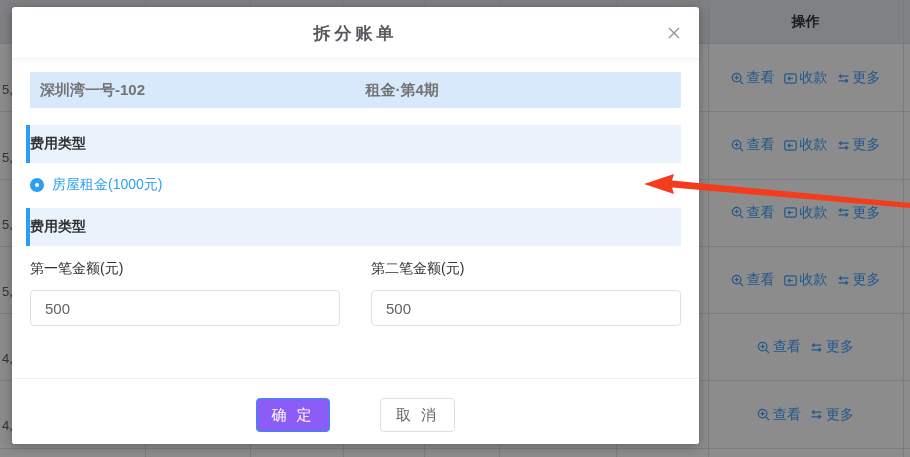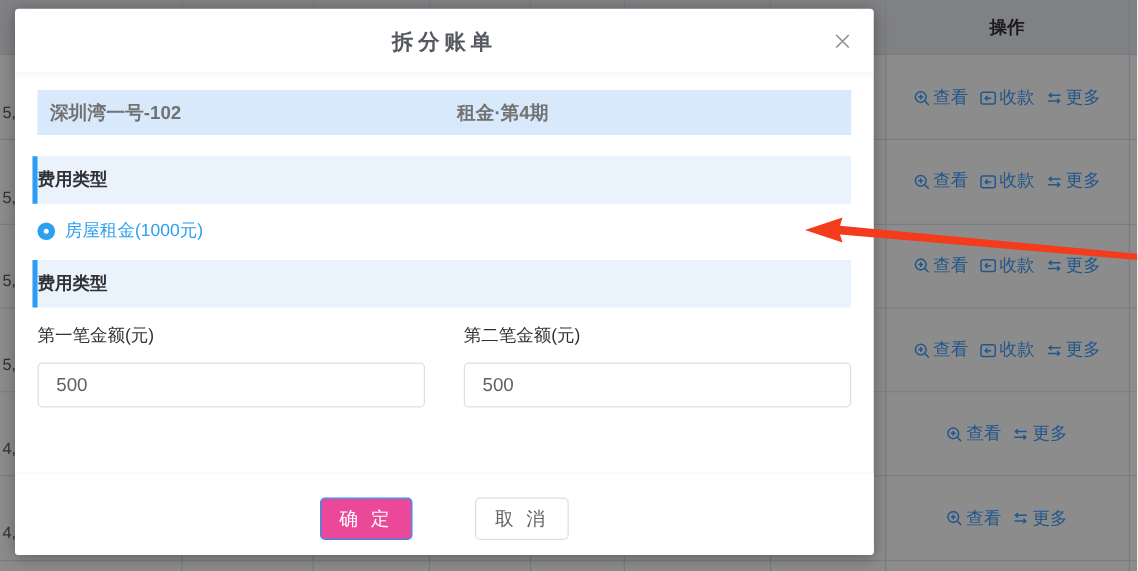--- a/index.html
+++ b/index.html
@@ -58,21 +58,21 @@
   .field input { margin-top:12px; width:100%; height:36px; border:1px solid #dcdfe6;
     border-radius:4px; padding-left:14px; font-size:15px; color:#606266; outline:none;
     font-family:inherit; background:#fff; }
 
   .modal-footer { position:absolute; left:0; right:0; bottom:0; height:66px;
     border-top:1px solid #f1f1f1; display:flex; justify-content:center; gap:50px;
     padding-top:19px; border-radius:0 0 3px 3px; background:#fff; }
   .btn { height:34px; border-radius:4px; font-size:15px; letter-spacing:3px;
     display:flex; align-items:center; justify-content:center; cursor:pointer;
     font-family:inherit; }
-  .btn-primary { width:74px; background:#ec4899; color:#fff; border:1px solid #2197f3; }
+  .btn-primary { width:74px; background:#8b5cf6; color:#fff; border:1px solid #2197f3; }
   .btn-plain { width:75px; background:#fff; color:#606266; border:1px solid #dcdfe6; }
 
   
   .arrow-layer { position:absolute; left:600px; top:165px; width:310px; height:55px;
     z-index:30; pointer-events:none; }
 </style>
 </head>
 <body>
 
 <div class="stage">

